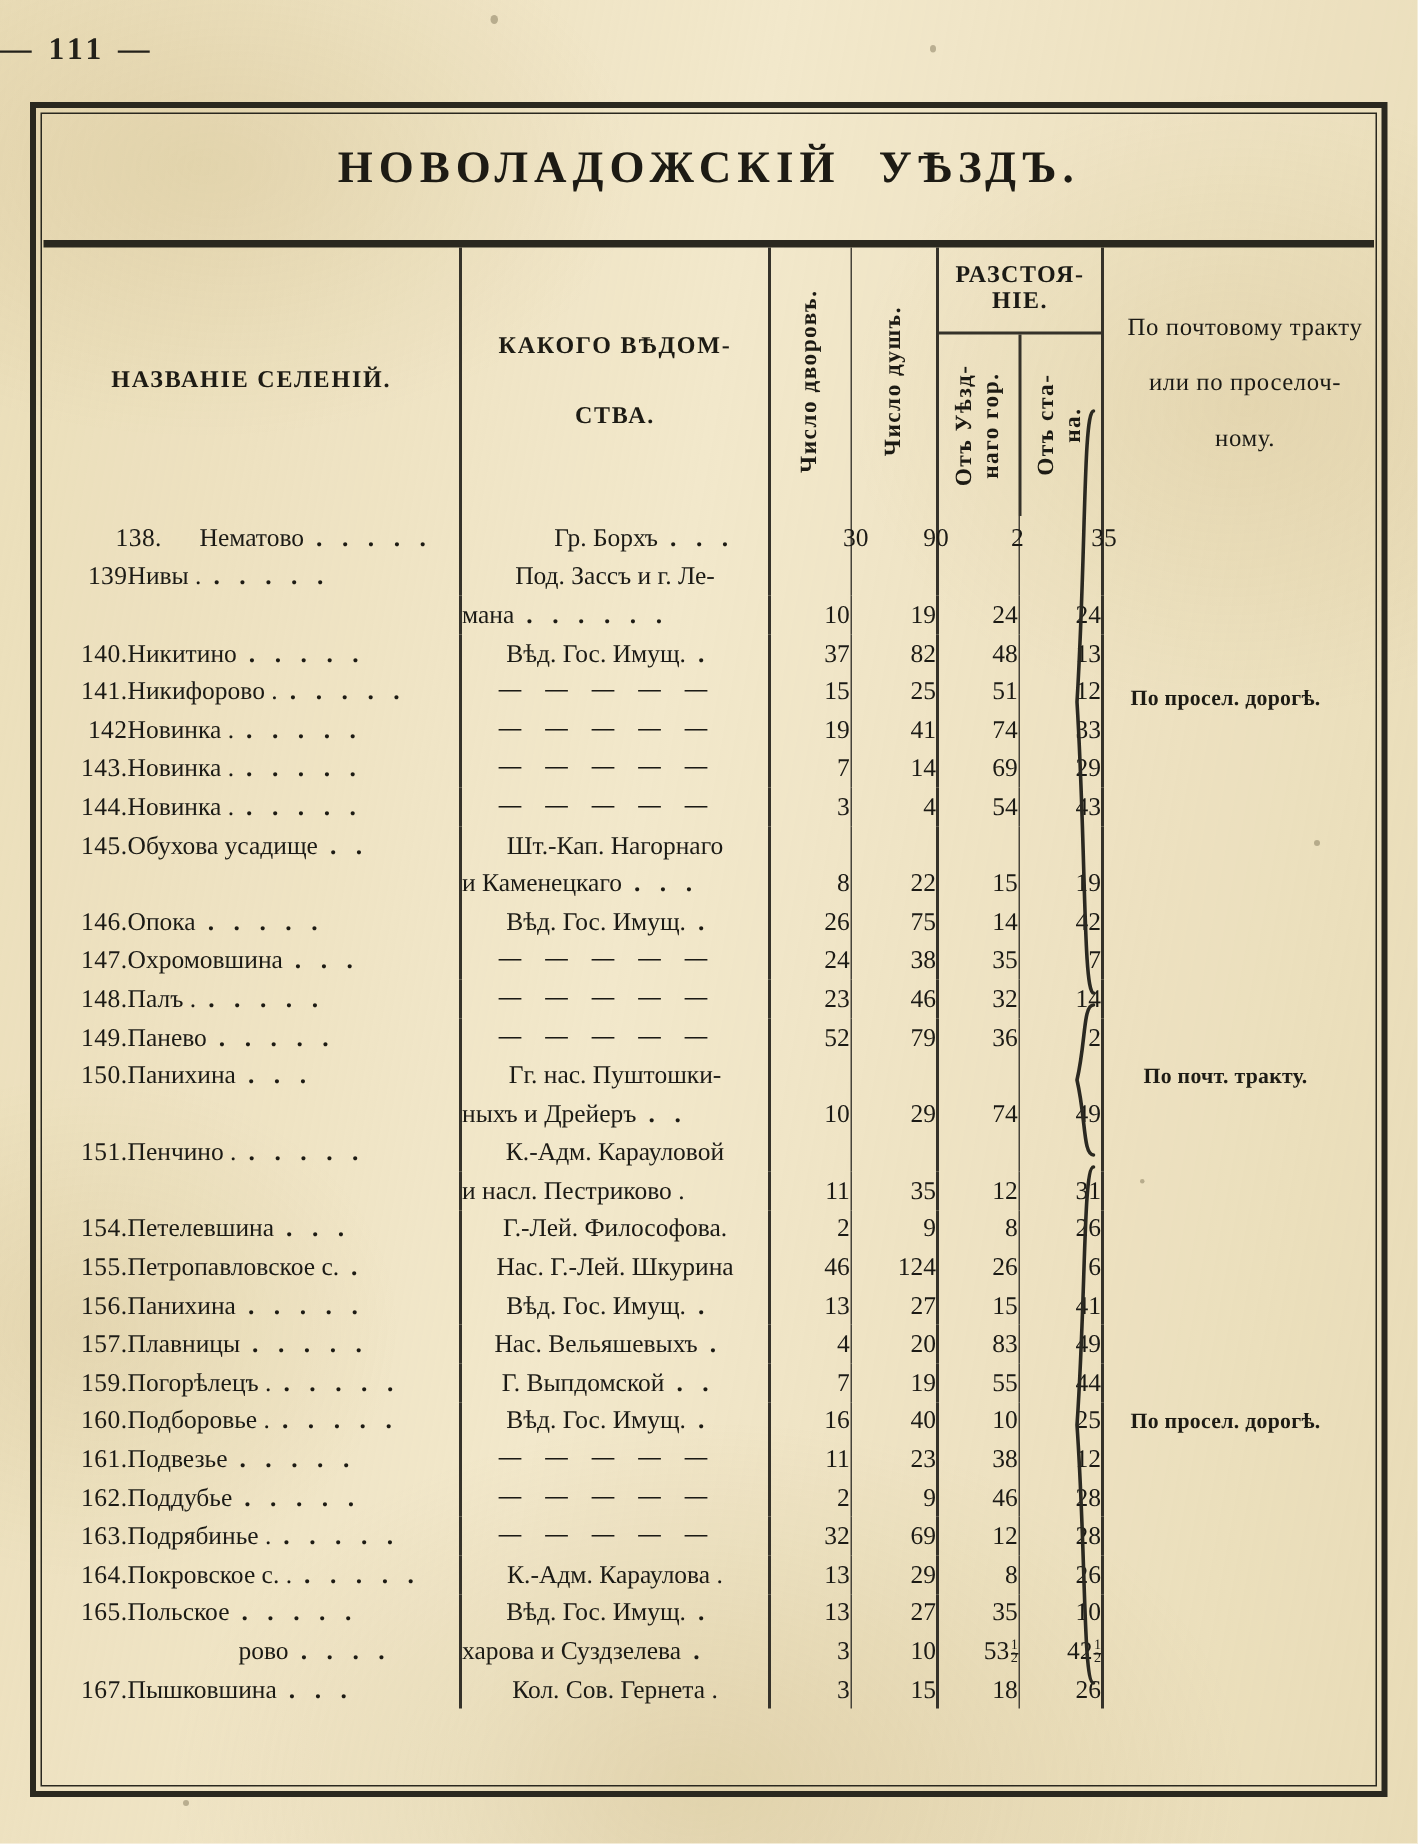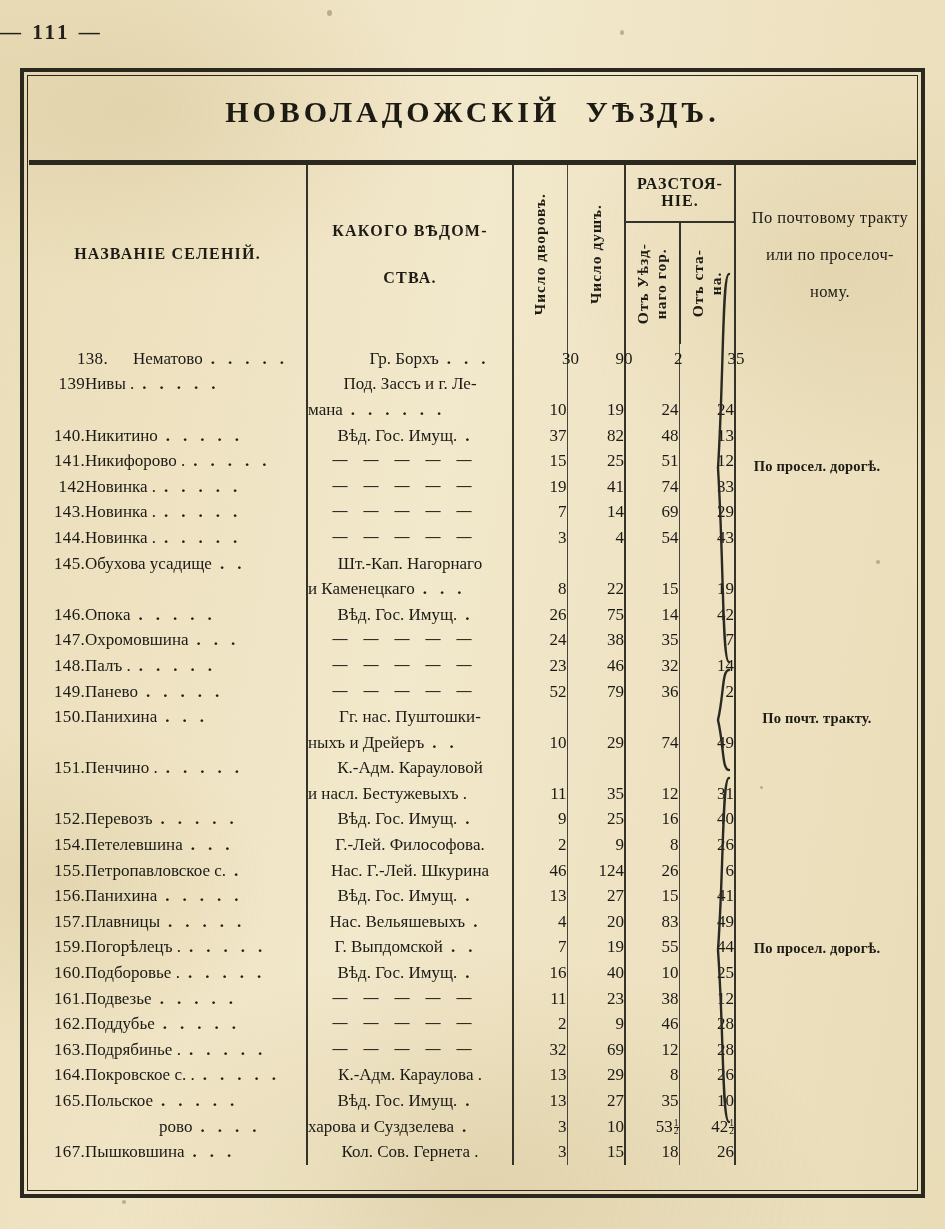--- a/index.html
+++ b/index.html
@@ -492,35 +492,25 @@
           <td class="c-dept vline"><span>К.-Адм. Карауловой</span></td>
           <td class="c-v vline-thin"><span></span></td>
           <td class="c-v wide vline"><span></span></td>
           <td class="c-v vline-thin"><span></span></td>
           <td class="c-v vline"><span></span></td>
           <td class="c-note"></td>
         </tr>
         <tr>
           <td class="c-num"></td>
           <td class="c-name vline"><span></span></td>
-          <td class="c-dept vline dept-left"><span>и насл. Бестужевыхъ .</span></td>
+          <td class="c-dept vline dept-left"><span>и насл. Пестриково .</span></td>
           <td class="c-v vline-thin"><span>11</span></td>
           <td class="c-v wide vline"><span>35</span></td>
           <td class="c-v vline-thin"><span>12</span></td>
           <td class="c-v vline"><span>31</span></td>
-          <td class="c-note"></td>
-        </tr>
-        <tr>
-          <td class="c-num">152.</td>
-          <td class="c-name vline"><span>Перевозъ</span><span class="leaders">.....</span></td>
-          <td class="c-dept vline"><span>Вѣд. Гос. Имущ.</span><span class="leaders">.</span></td>
-          <td class="c-v vline-thin"><span>9</span></td>
-          <td class="c-v wide vline"><span>25</span></td>
-          <td class="c-v vline-thin"><span>16</span></td>
-          <td class="c-v vline"><span>40</span></td>
           <td class="c-note"></td>
         </tr>
         <tr>
           <td class="c-num">154.</td>
           <td class="c-name vline"><span>Петелевшина</span><span class="leaders">...</span></td>
           <td class="c-dept vline"><span>Г.-Лей. Философова.</span></td>
           <td class="c-v vline-thin"><span>2</span></td>
           <td class="c-v wide vline"><span>9</span></td>
           <td class="c-v vline-thin"><span>8</span></td>
           <td class="c-v vline"><span>26</span></td>

